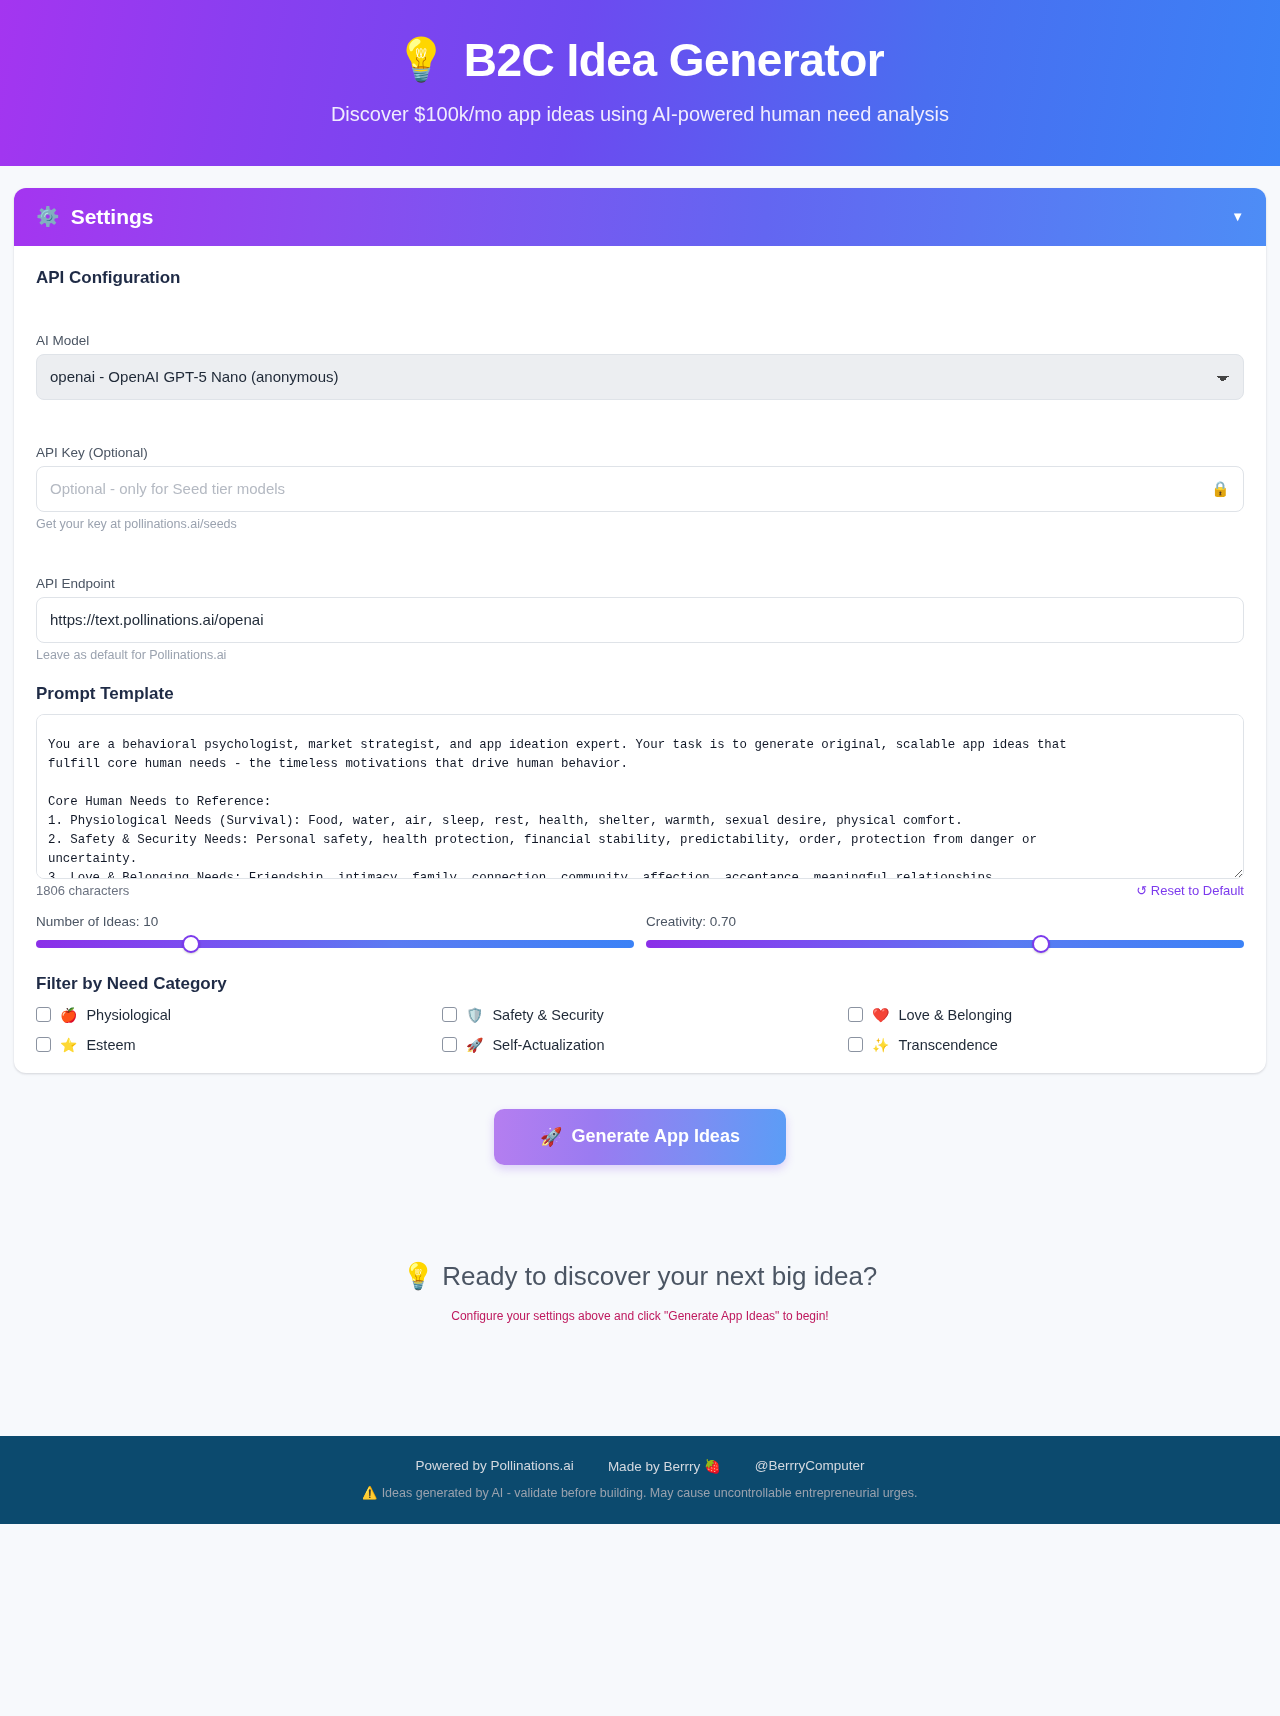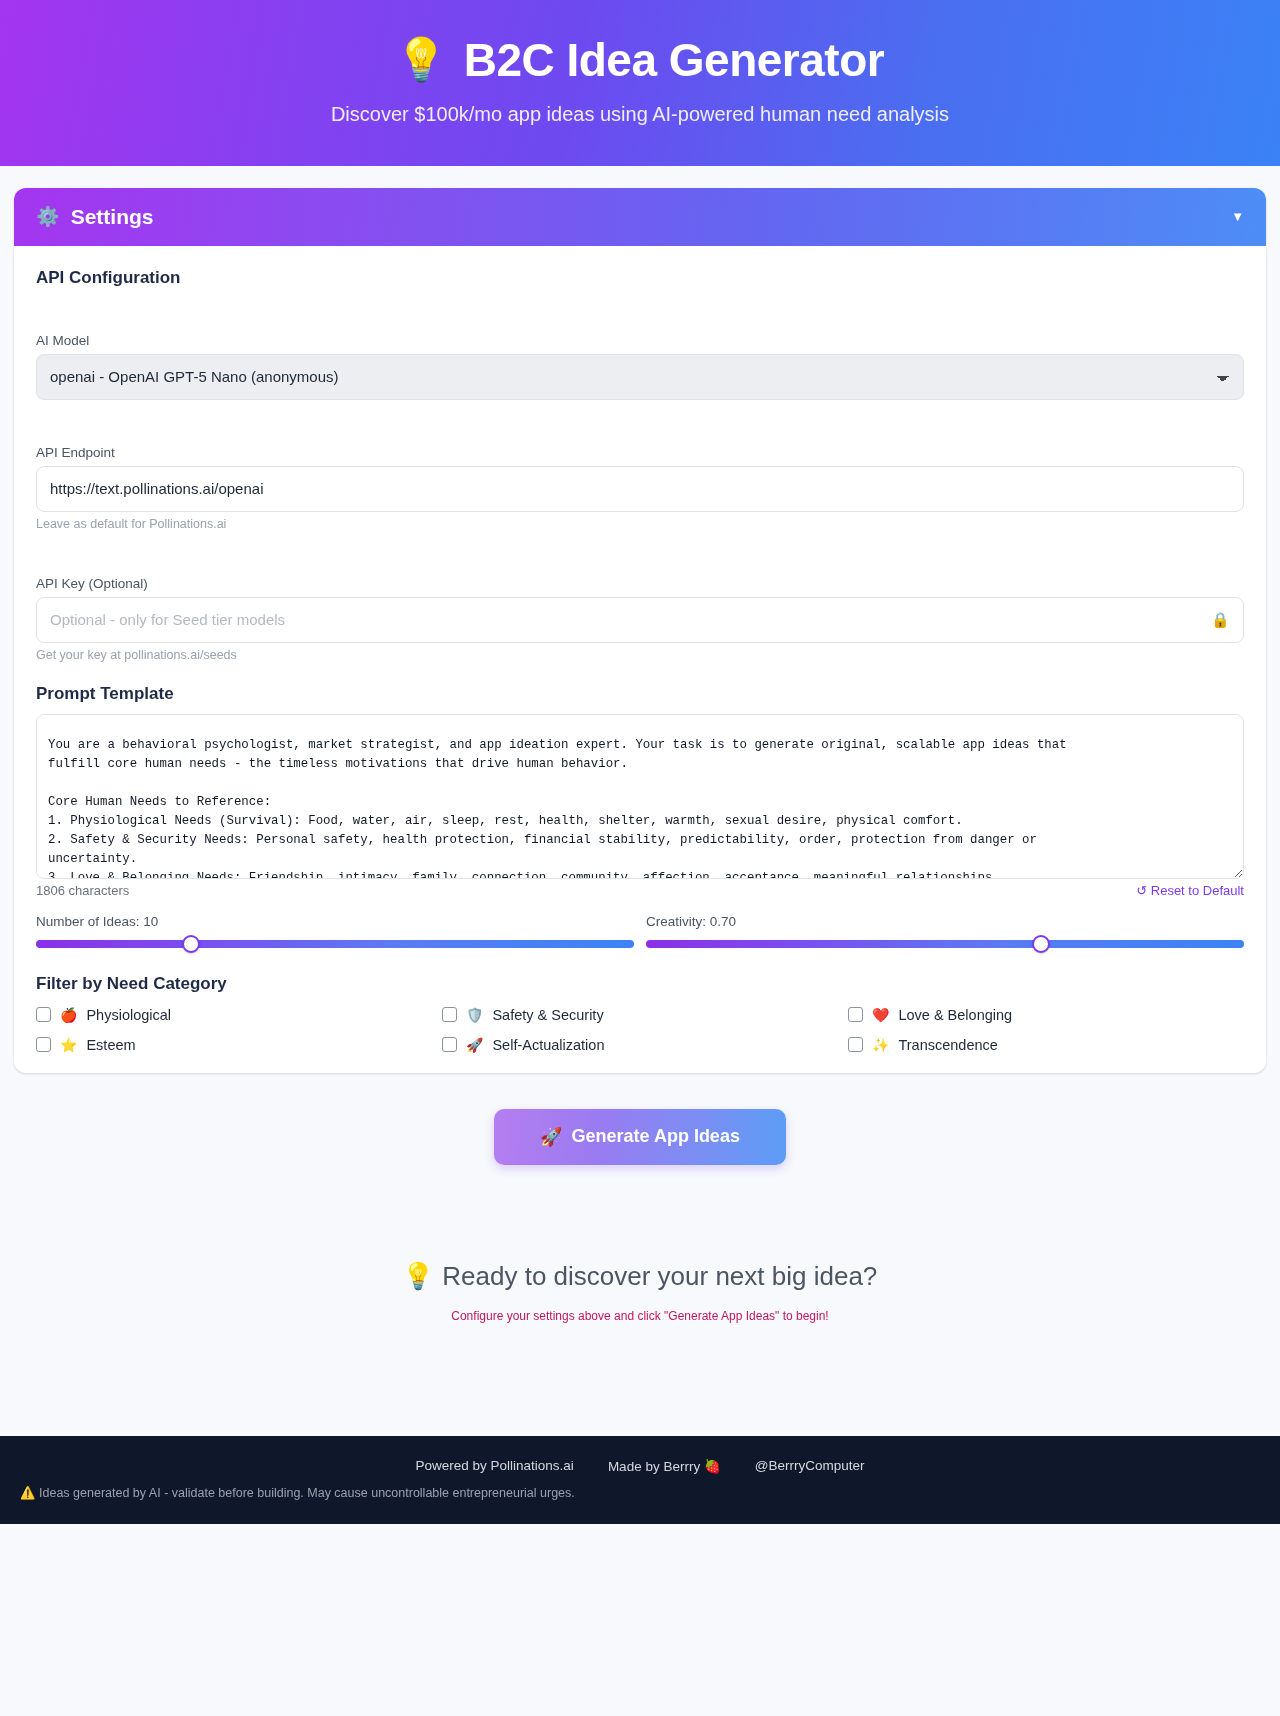--- a/index.html
+++ b/index.html
@@ -249,24 +249,24 @@
     margin: 0 0 16px 0;
   }
   .empty-sub {
     font-size: 12px;
     color: #be185d;
     margin: 17px;
   }
 
   
   .footer {
-    background: #0f172a;
+    background: #0c4a6e;
     color: #d4d9e0;
     padding: 22px 20px 24px;
-    text-align: left;
+    text-align: center;
   }
   .footer-row1 {
     display: flex;
     align-items: center;
     justify-content: center;
     gap: 34px;
     font-size: 13.5px;
     margin-bottom: 11px;
   }
   .footer-link { color: #d4d9e0; text-decoration: none; cursor: pointer; }
@@ -302,33 +302,33 @@
       
       <div class="field-block">
         <label class="field-label">AI Model</label>
         <select class="control">
           <option>openai - OpenAI GPT-5 Nano (anonymous)</option>
         </select>
       </div>
 
       
       <div class="field-block">
-        <label class="field-label">API Endpoint</label>
-        <input class="control" type="text" value="https://text.pollinations.ai/openai" style="">
-        <div class="help-text">Leave as default for Pollinations.ai</div>
-      </div>
-
-      
-      <div class="field-block">
         <label class="field-label">API Key (Optional)</label>
         <div class="input-with-icon">
           <input class="control" type="text" placeholder="Optional - only for Seed tier models" style="">
           <span class="trailing-icon">🔒</span>
         </div>
         <div class="help-text">Get your key at pollinations.ai/seeds</div>
+      </div>
+
+      
+      <div class="field-block">
+        <label class="field-label">API Endpoint</label>
+        <input class="control" type="text" value="https://text.pollinations.ai/openai" style="">
+        <div class="help-text">Leave as default for Pollinations.ai</div>
       </div>
 
       
       <h2 class="prompt-title">Prompt Template</h2>
       <textarea class="prompt" style="">You are a behavioral psychologist, market strategist, and app ideation expert. Your task is to generate original, scalable app ideas that
 fulfill core human needs - the timeless motivations that drive human behavior.
 
 Core Human Needs to Reference:
 1. Physiological Needs (Survival): Food, water, air, sleep, rest, health, shelter, warmth, sexual desire, physical comfort.
 2. Safety &amp; Security Needs: Personal safety, health protection, financial stability, predictability, order, protection from danger or

